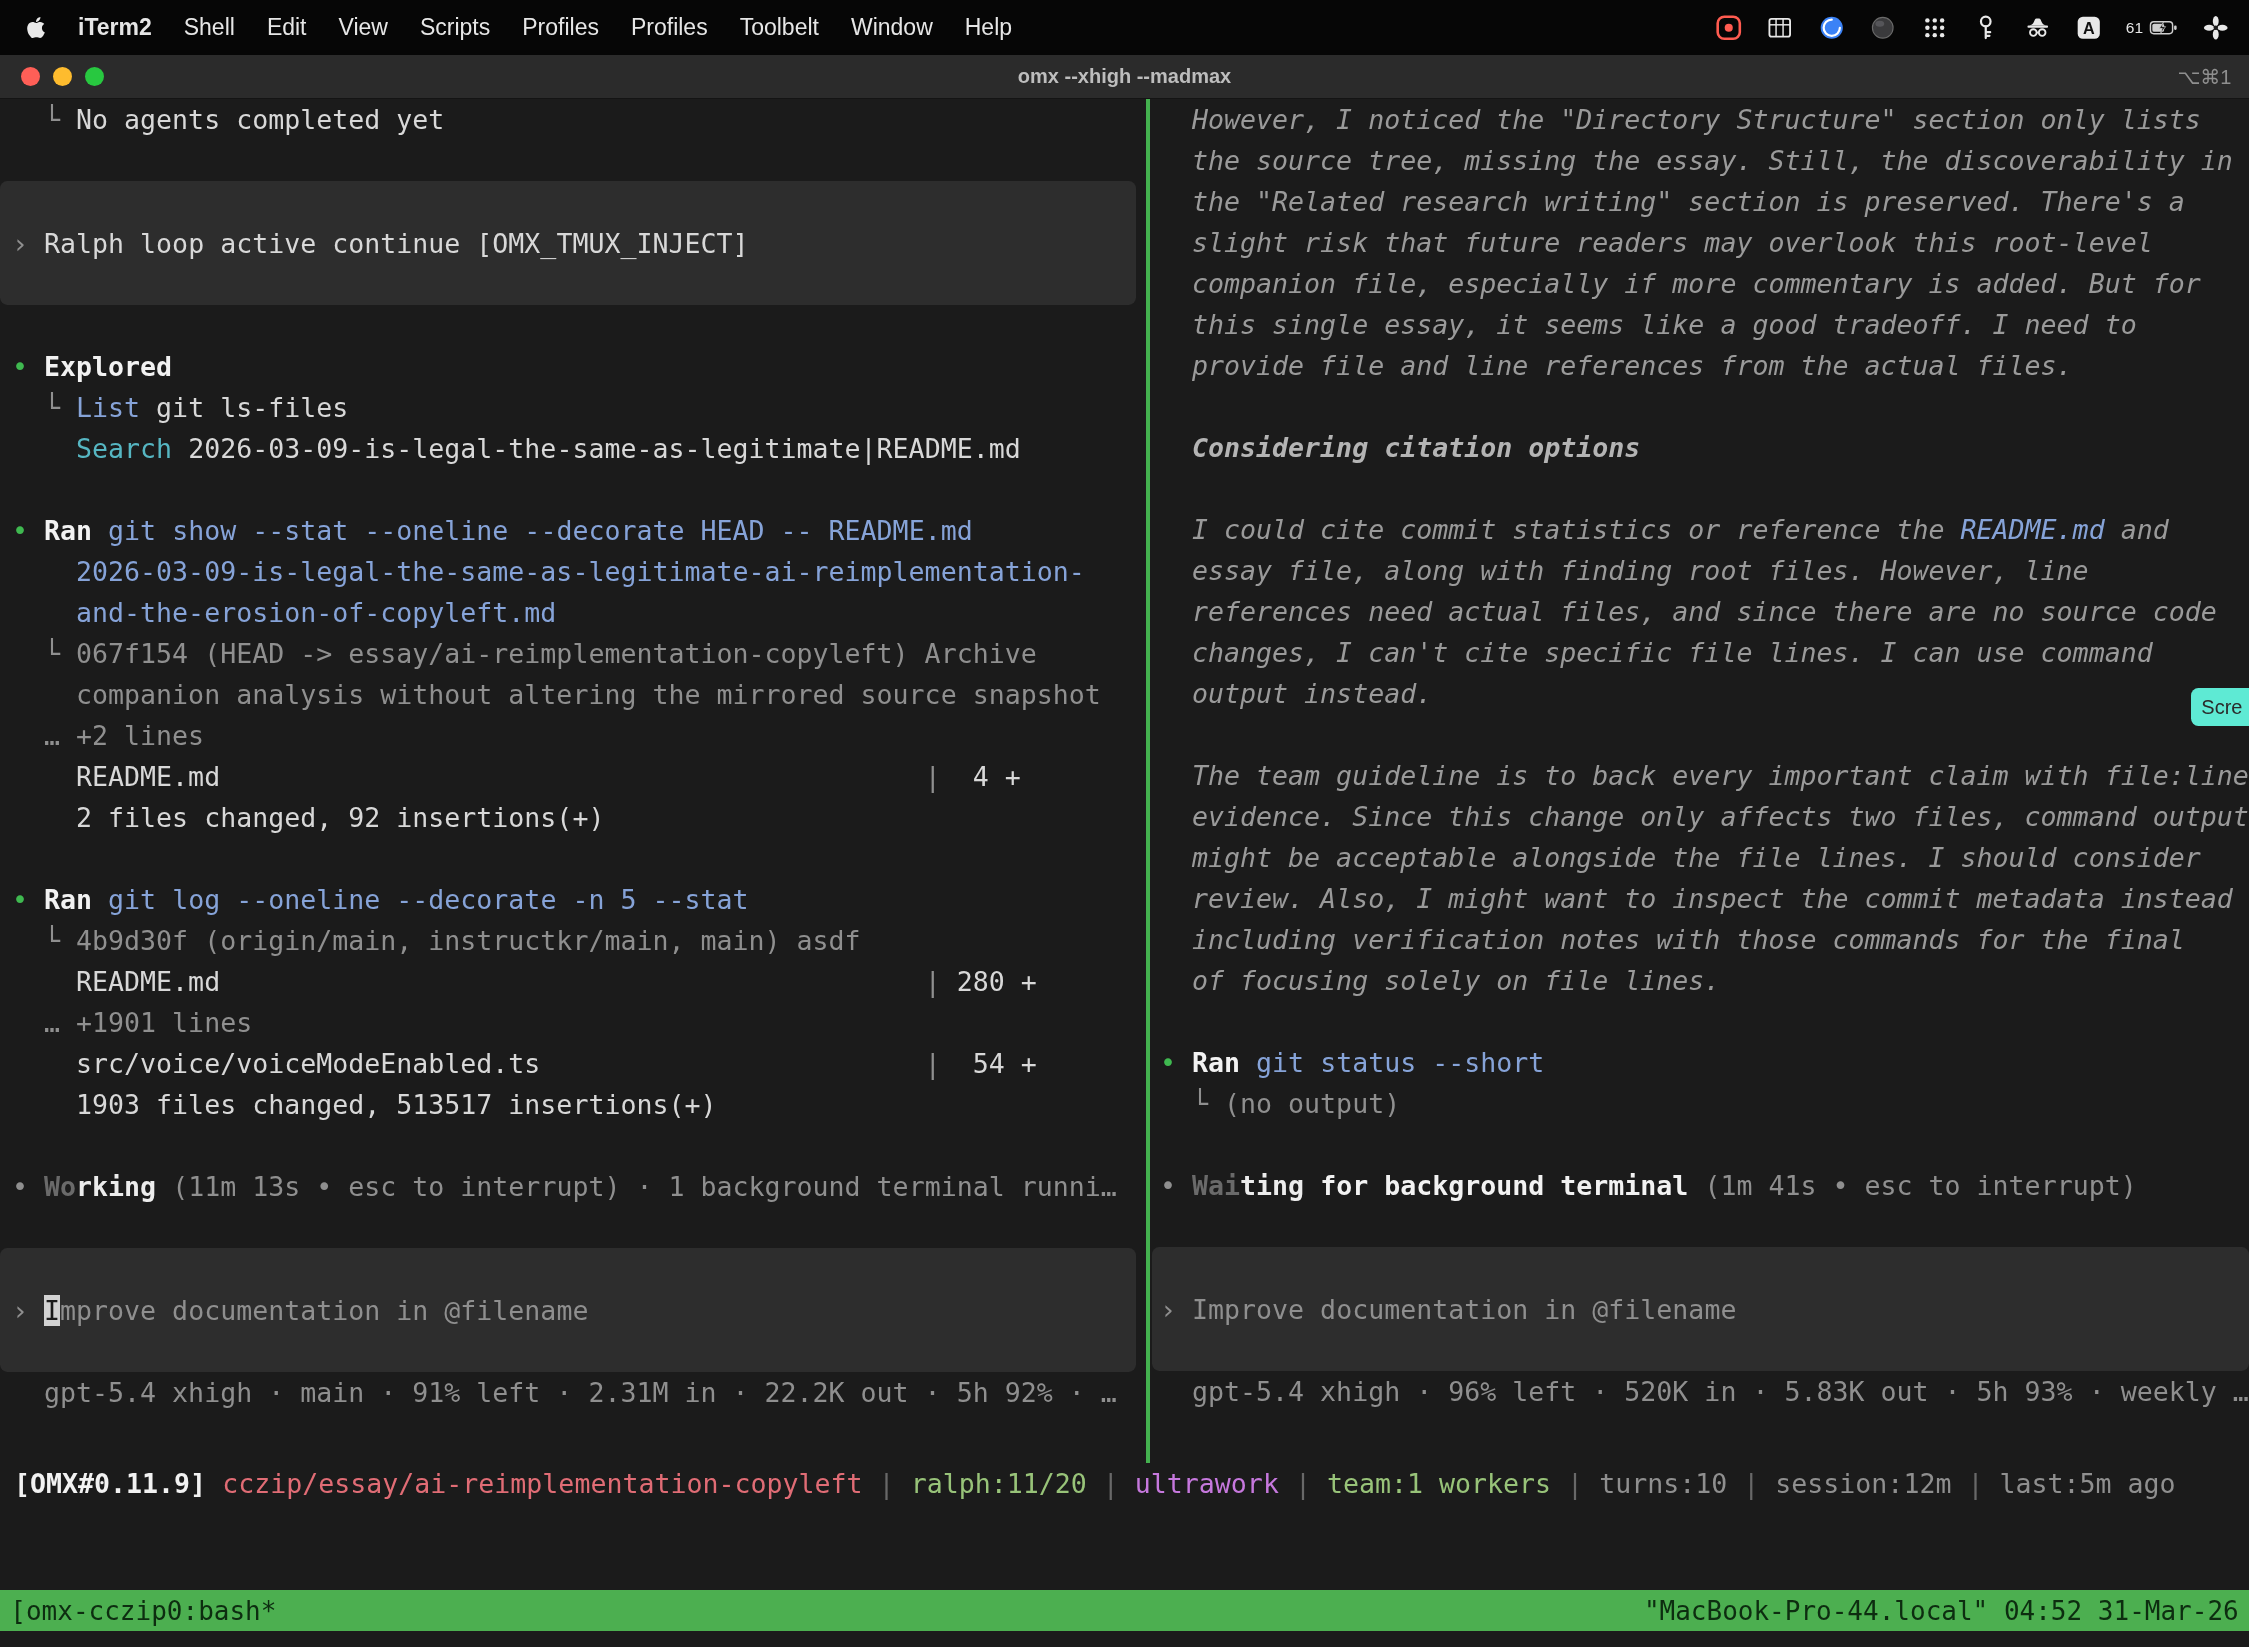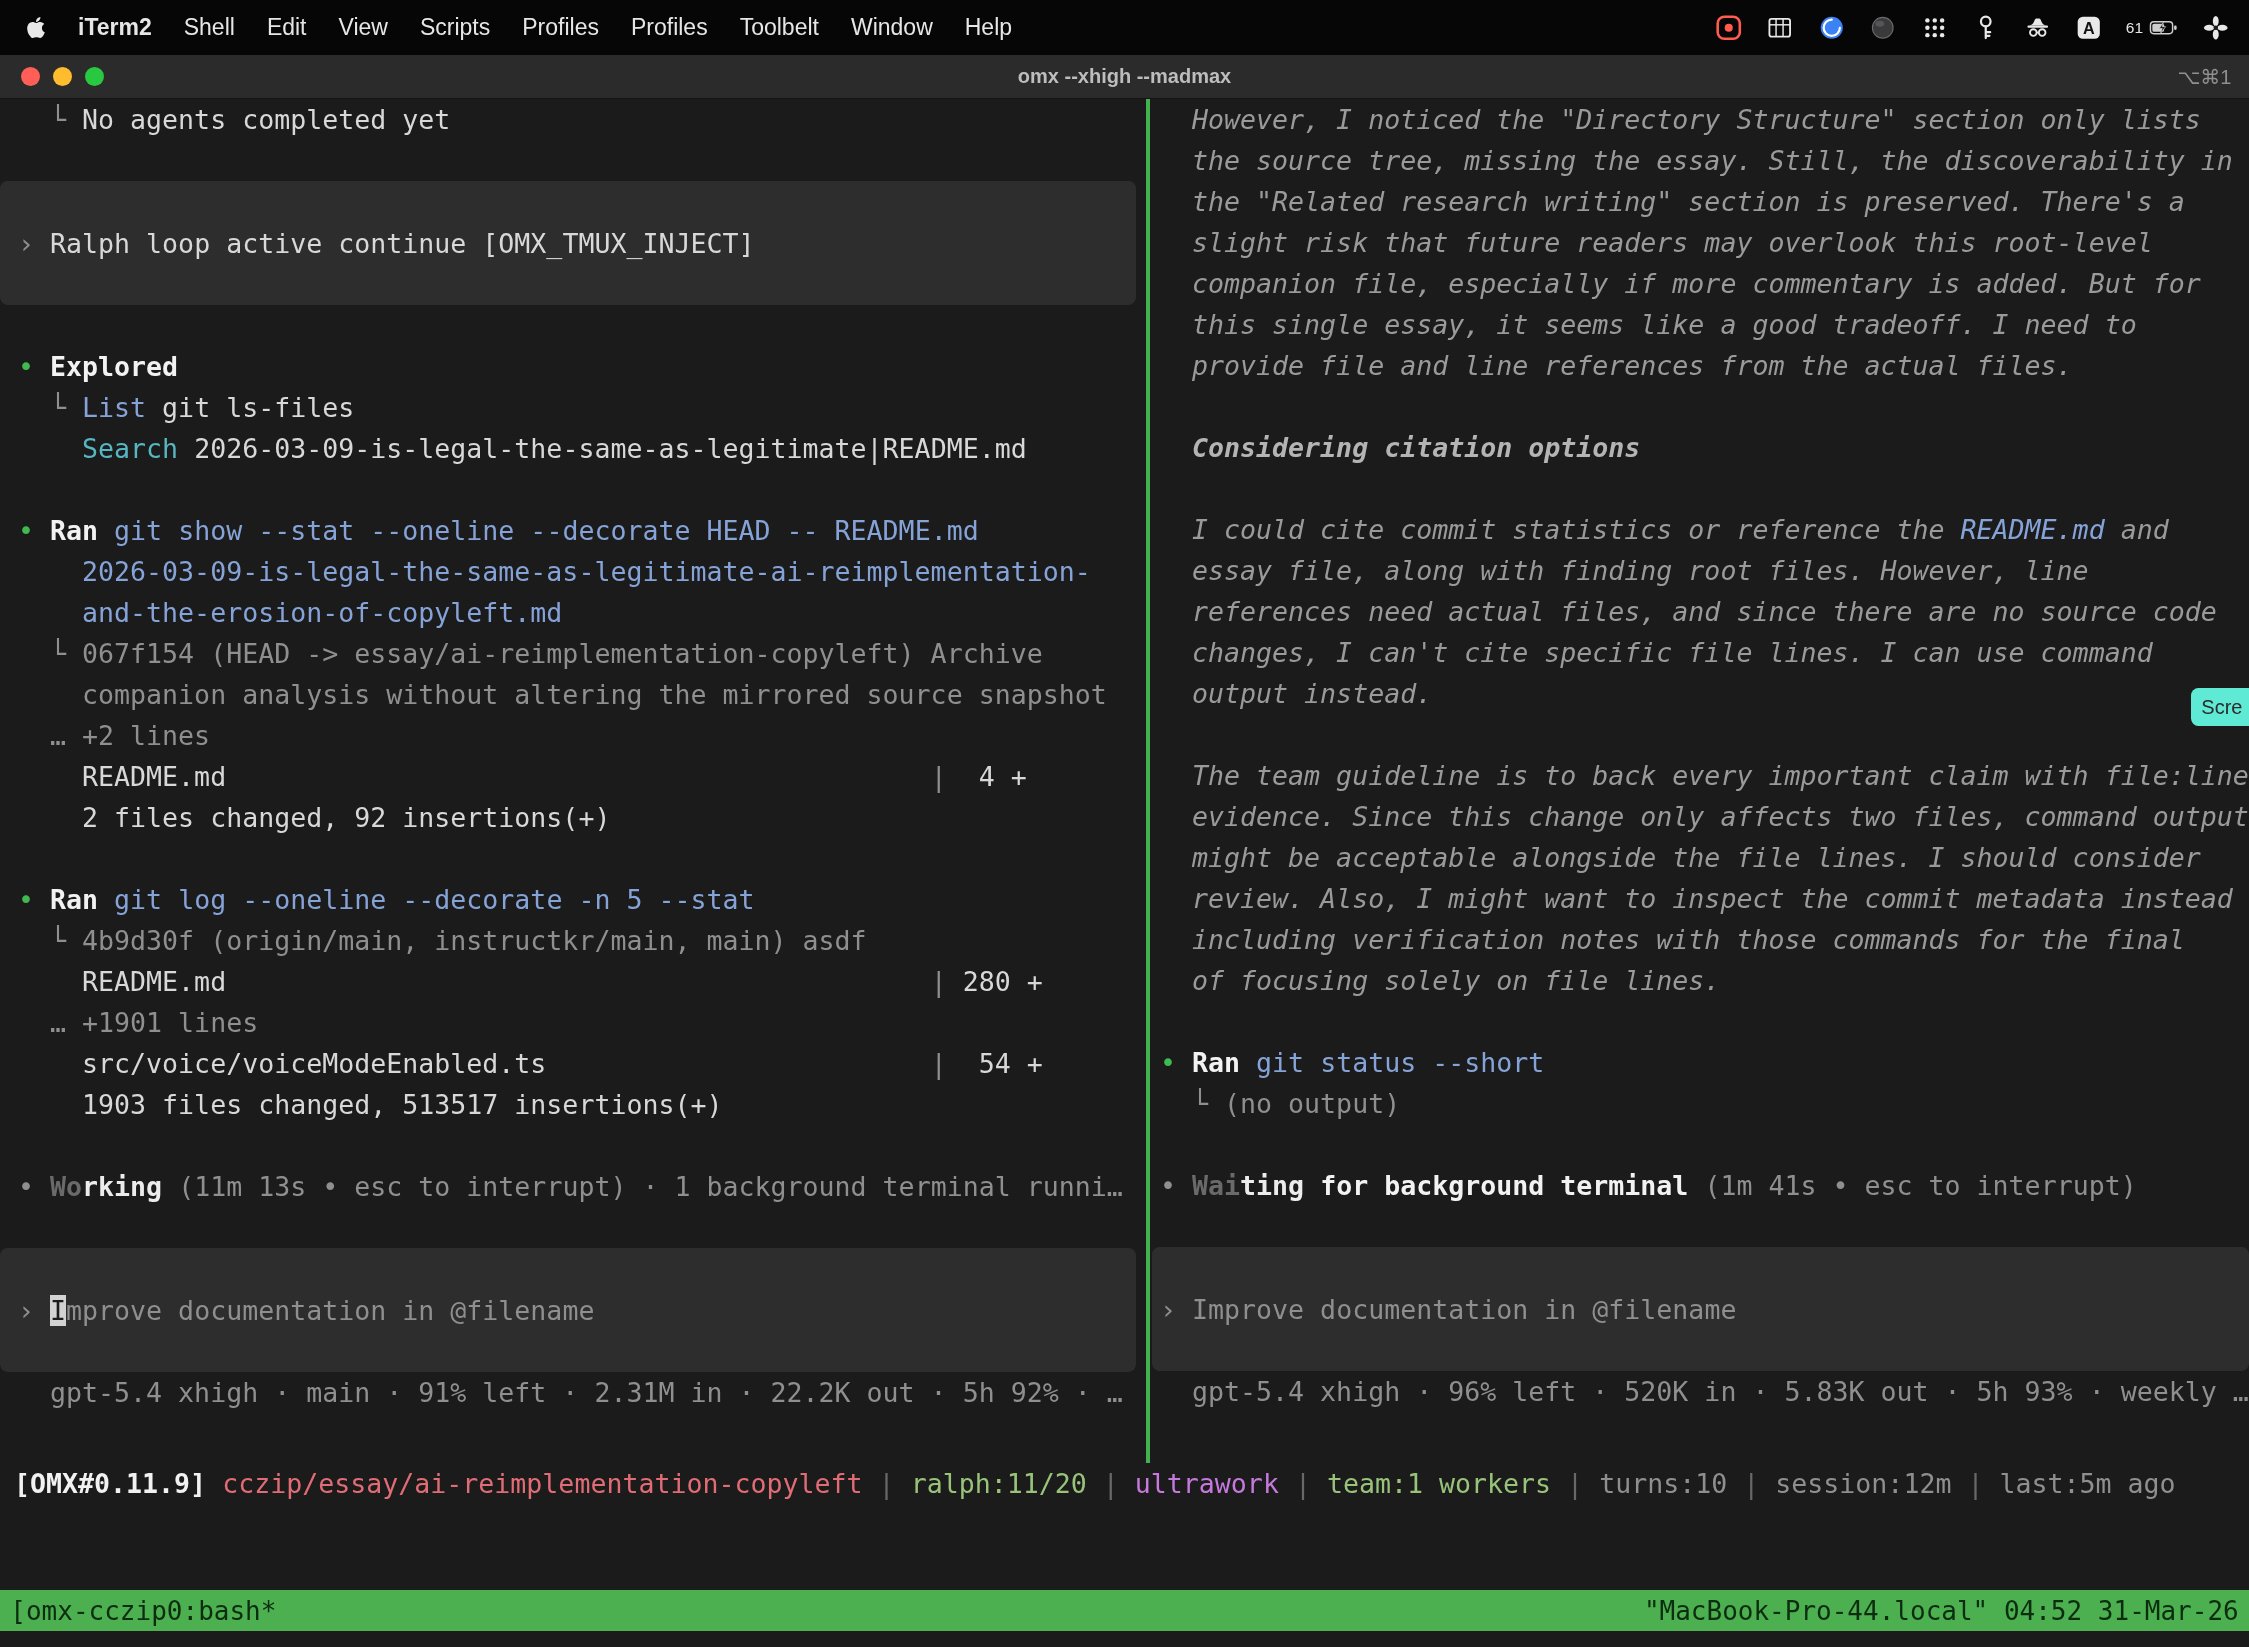--- a/index.html
+++ b/index.html
@@ -29,21 +29,21 @@
   .title { color:#bdbdbd; font-size:20px; font-weight:bold; }
   .shortcut { position:absolute; right:17.7px; color:#8f8f8f; font-size:20px; }
 
   
   .term { position:absolute; top:44px; left:0; right:0; bottom:0; background:#1b1b1b;
           font-family:"DejaVu Sans Mono",monospace; font-size:26.6px; color:#d8d8d8; }
   .pane { position:absolute; top:0; }
   .pane-left { left:0; width:1146px; }
   .pane-right { left:1152px; right:0; }
   .tline { height:41px; line-height:41px; white-space:pre; overflow:hidden; }
-  .pane-left .tline { padding-left:18px; }
+  .pane-left .tline { padding-left:12px; }
   .pane-right .tline { padding-left:8px; }
   .tbox { height:124px; background:#2d2d2d; border-radius:7.4px; display:flex; align-items:center; }
   .pane-left .tbox { margin-right:10.3px; }
   .divider { position:absolute; left:1146px; top:0; width:3.7px; height:1364px; background:#44b14f; }
   .omx-status { position:absolute; top:1364px; left:0; right:0; height:41px; line-height:41px;
                 white-space:pre; padding-left:14px; overflow:hidden; }
   .tmux { position:absolute; top:1491px; left:0; right:0; height:41px; background:#4caf50; color:#0d2d10;
           display:flex; justify-content:space-between; align-items:center; padding:0 10.3px; font-size:26px; }
 
   

